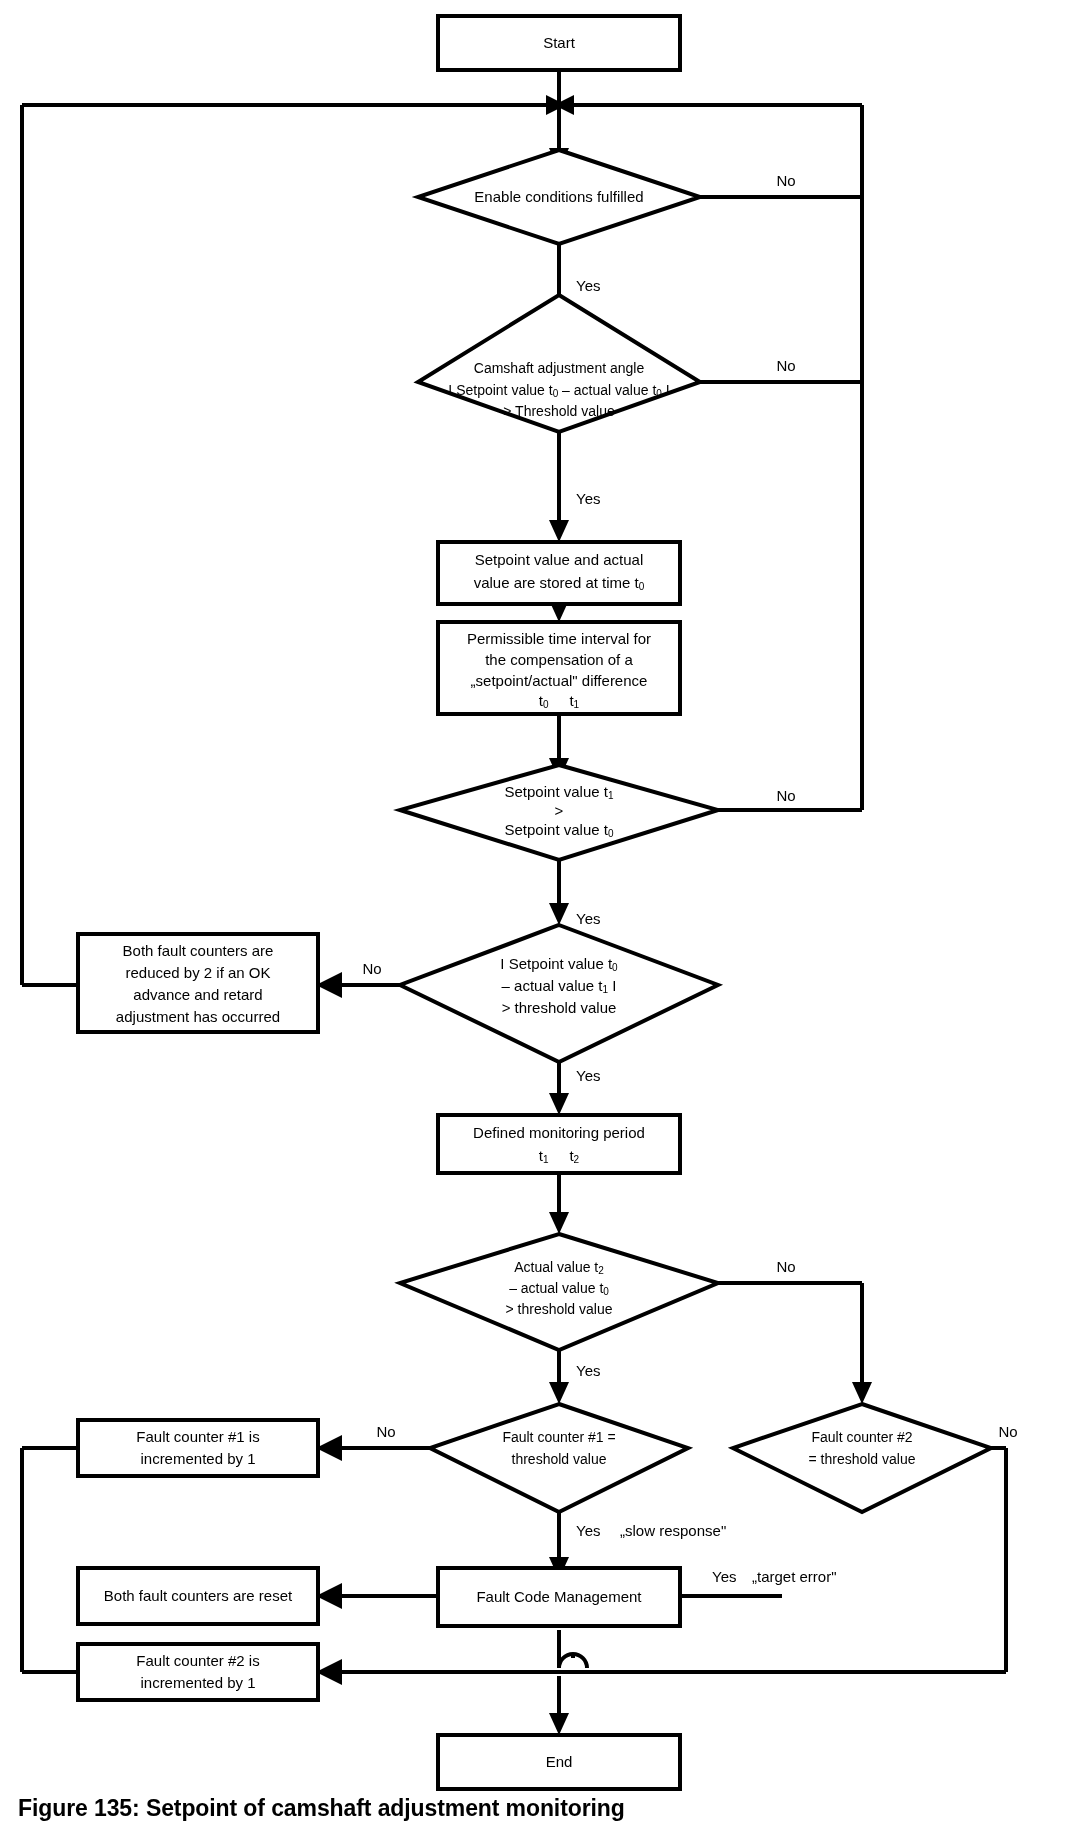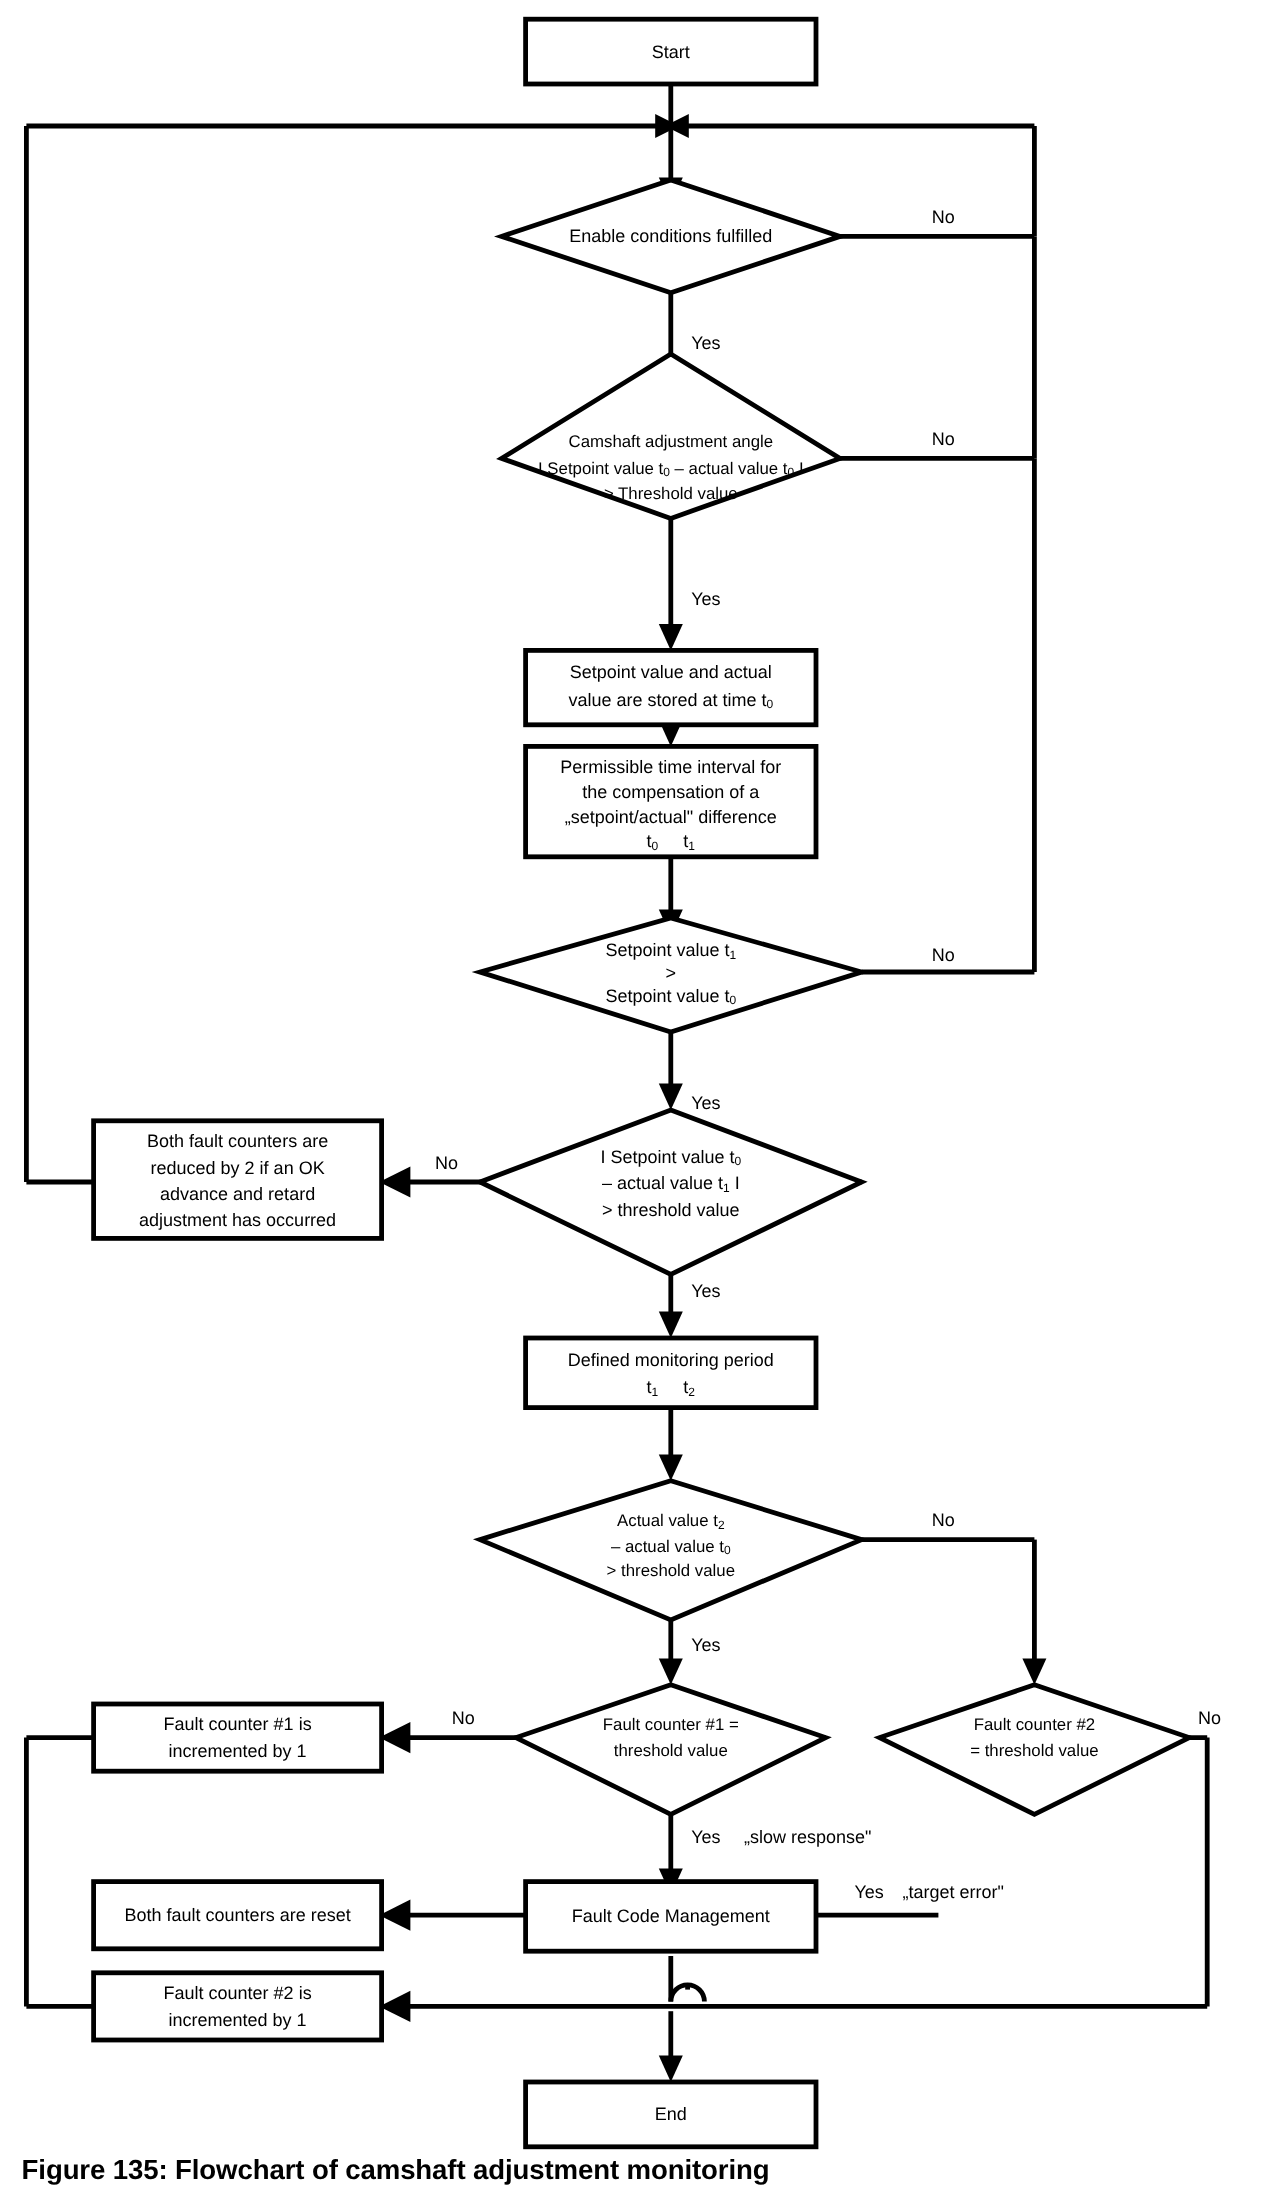--- a/index.html
+++ b/index.html
@@ -258,13 +258,13 @@
   <text class="edge-label-left" x="576" y="1532">Yes</text>
   <text class="edge-label-left" x="620" y="1532">„slow response"</text>
 
   <text class="edge-label" x="1008" y="1433">No</text>
   <text class="edge-label-left" x="712" y="1578">Yes</text>
   <text class="edge-label-left" x="752" y="1578">„target error"</text>
 
 </svg>
 </div>
 
-<div class="caption">Figure 135: Flowchart of camshaft adjustment monitoring</div>
+<div class="caption">Figure 135: Setpoint of camshaft adjustment monitoring</div>
 
 </body></html>

